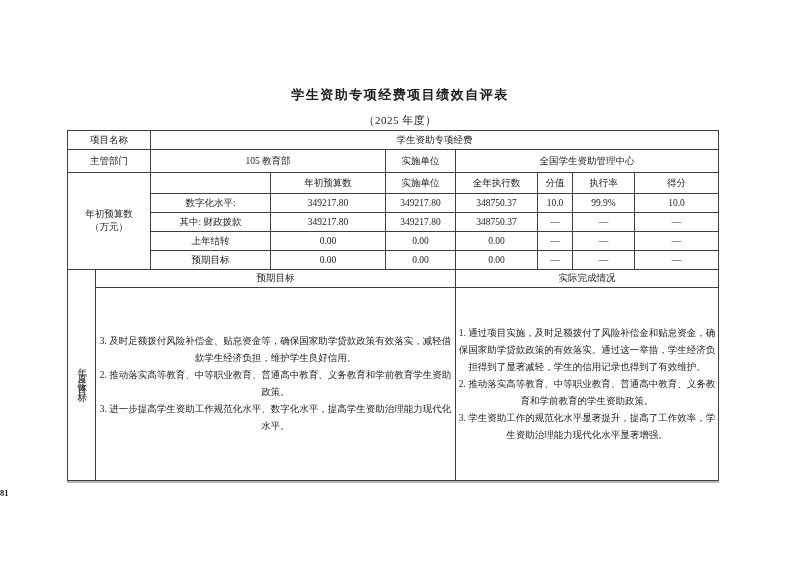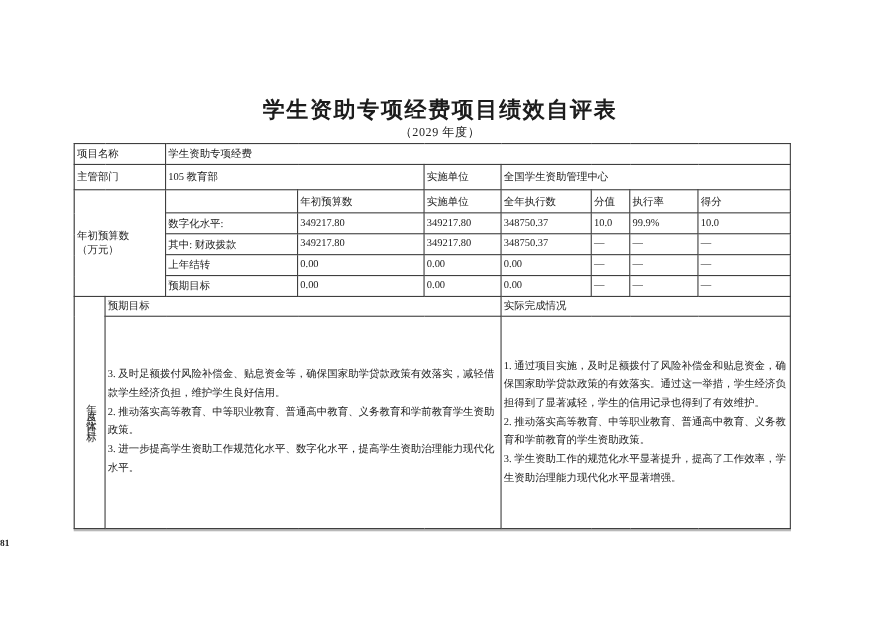--- a/index.html
+++ b/index.html
@@ -8,37 +8,37 @@
     background:#ffffff;
     font-family:"Liberation Serif", serif;
     color:#1c1c1c;
     position:relative;
     overflow:hidden;
   }
   .doc-title {
     position:absolute; top:86px; left:0; width:800px;
     text-align:center;
     font-family:"Liberation Sans", sans-serif;
-    font-size:20px; font-weight:bold; letter-spacing:1.5px;
+    font-size:13px; font-weight:bold; letter-spacing:1.5px;
   }
   .doc-subtitle {
     position:absolute; top:113px; left:0; width:800px;
     text-align:center;
     font-size:11px; letter-spacing:0.5px;
   }
   table.form {
     position:absolute; top:130px; left:67px;
     width:651px;
     border-collapse:collapse; table-layout:fixed;
     font-size:9.5px;
     box-shadow:0 2px 0 #b9b9b9;
   }
   table.form td {
     border:1px solid #3f3f3f;
-    text-align:left; vertical-align:middle;
+    text-align:center; vertical-align:middle;
     padding:0 2px;
     overflow:hidden;
   }
   tr.r-name  td { height:18px; }
   tr.r-dept  td { height:22px; }
   tr.r-cols  td { height:20px; }
   tr.r-fund  td { height:18px; }
   tr.r-ghead td { height:17px;margin-top:32px; }
   tr.r-gbody td { height:192px; }
   td.goal-cell {
@@ -57,21 +57,21 @@
   .fund-label2 { display:block; }
   .page-number {
     position:absolute; top:488px; left:0; width:800px;
     font-size:8.5px; font-weight:bold;
   }
 </style>
 </head>
 <body>
 
 <div class="doc-title">学生资助专项经费项目绩效自评表</div>
-<div class="doc-subtitle">（2029 年度）</div>
+<div class="doc-subtitle">（2025 年度）</div>
 
 <table class="form">
   <colgroup>
     <col style="width:28px">
       <col style="width:55px">
       <col style="width:120px">
     <col style="width:115px">
       <col style="width:70px">
       <col style="width:82px">
     <col style="width:35px">

